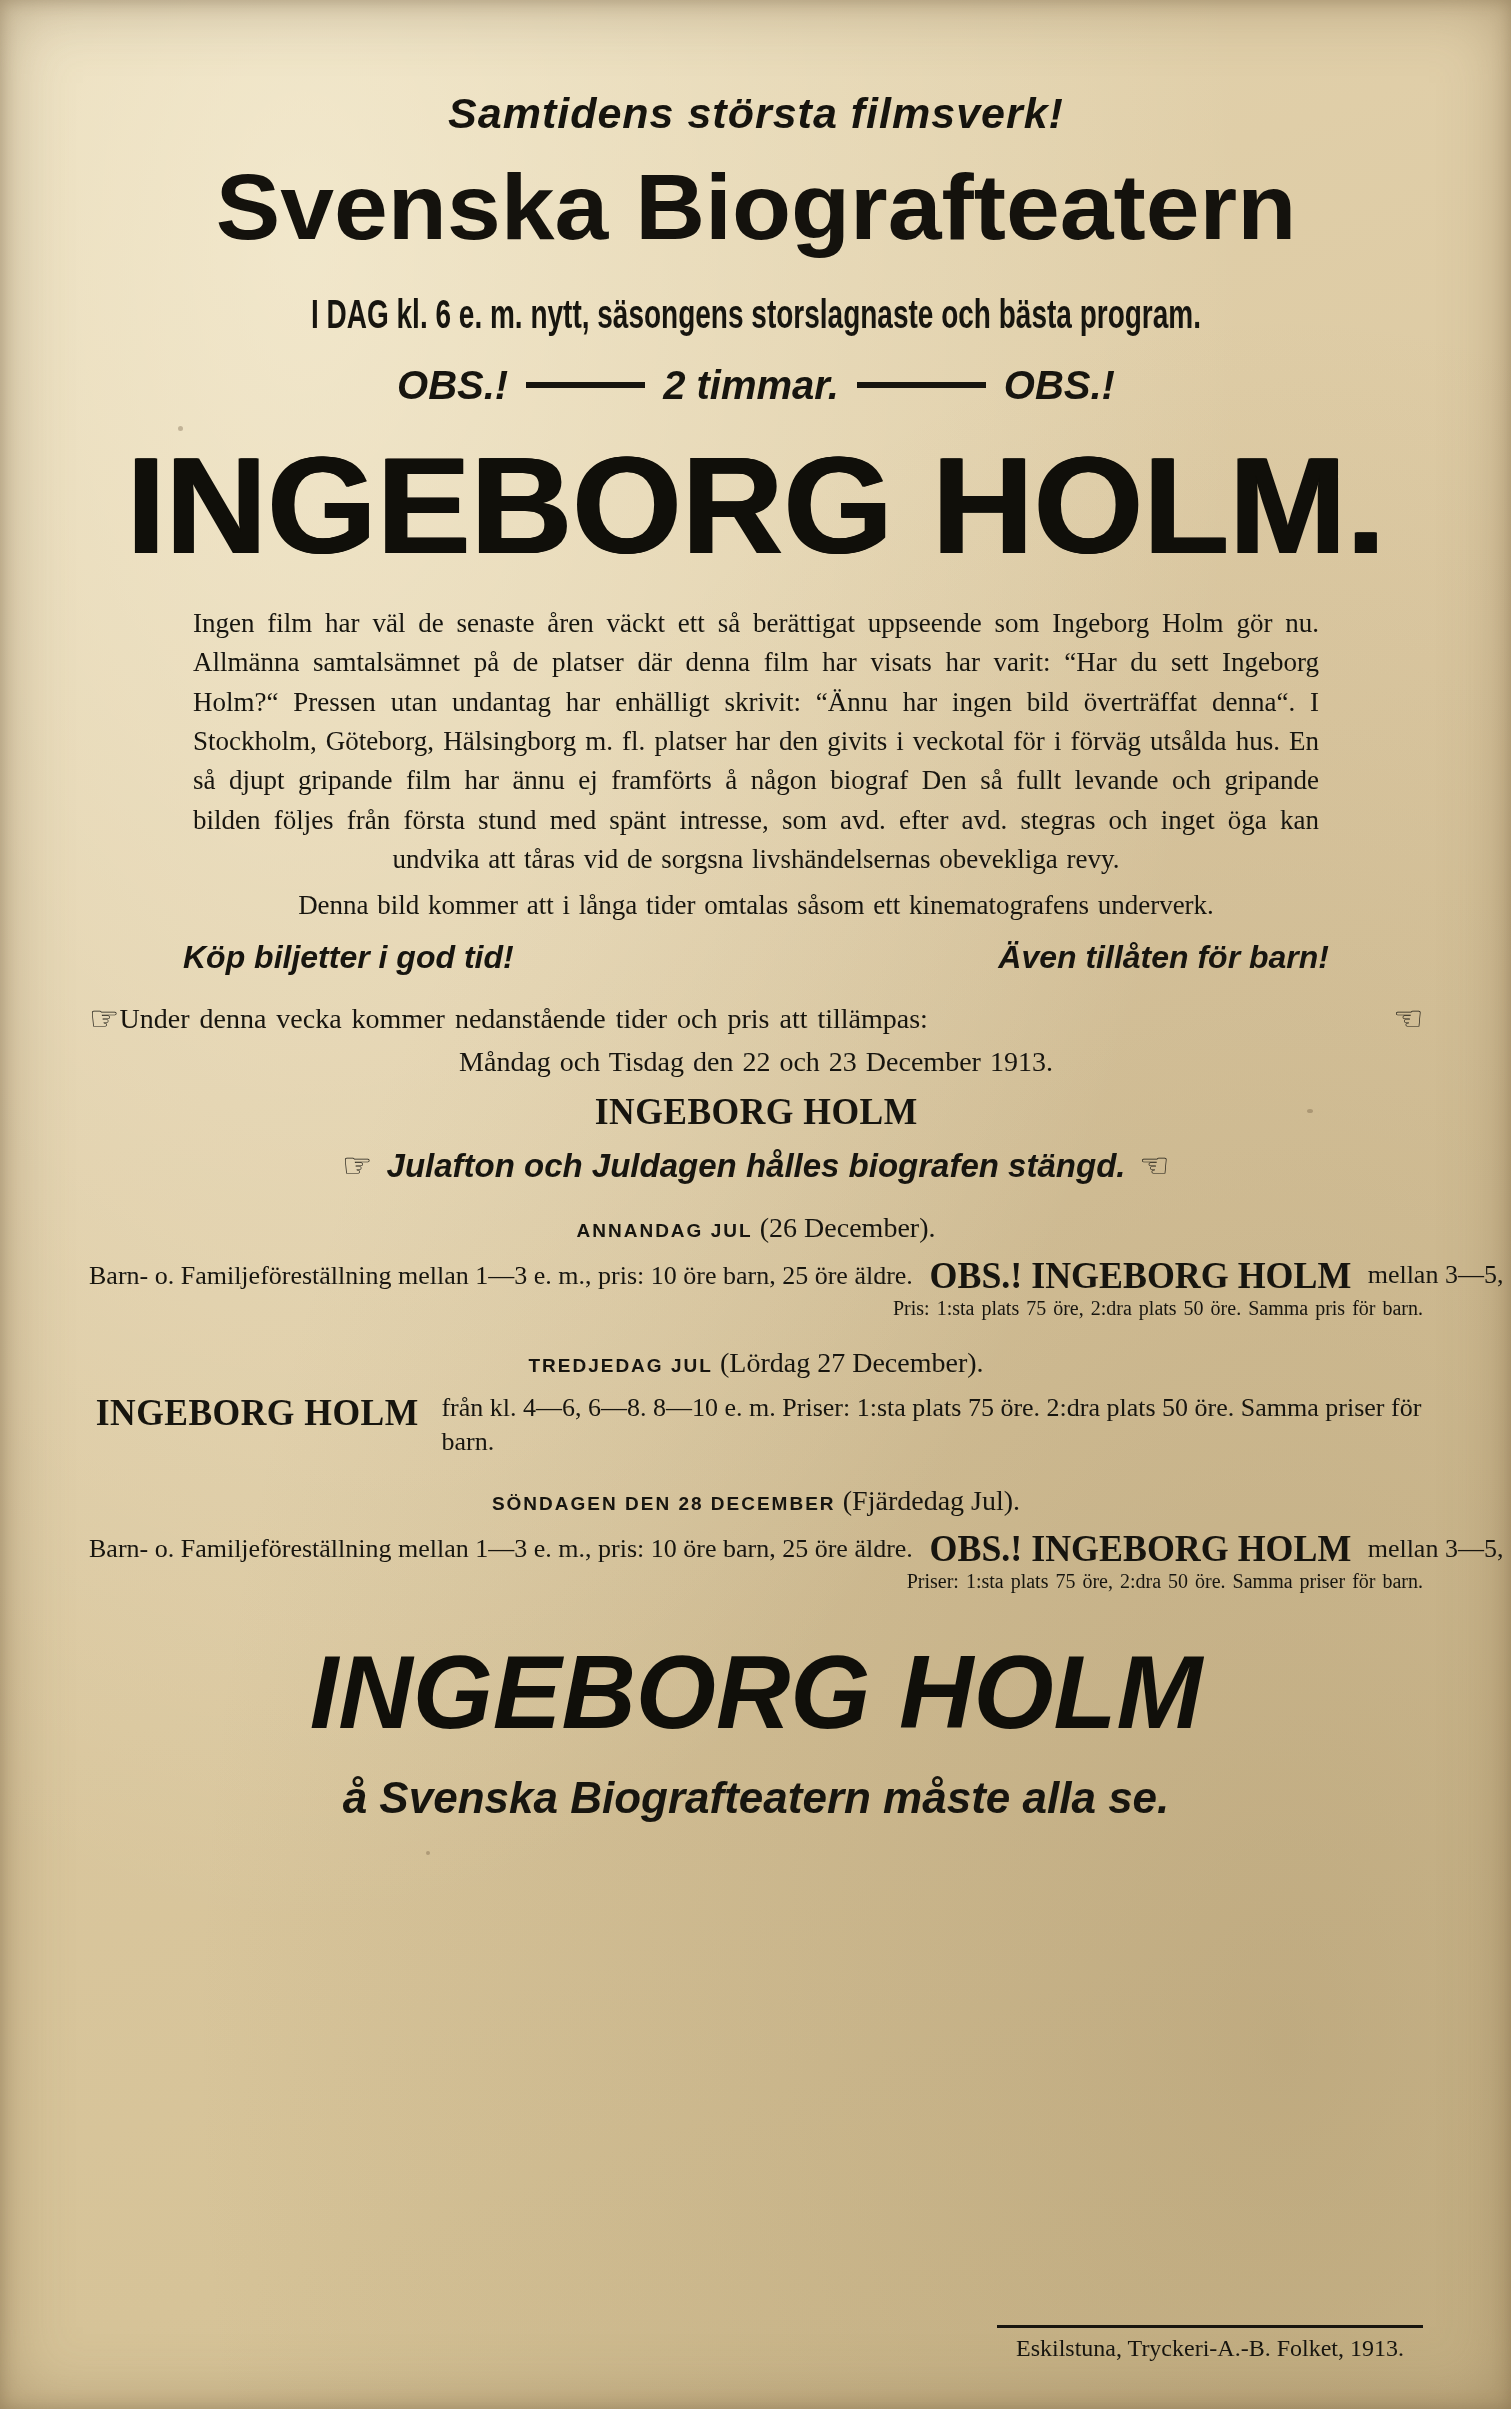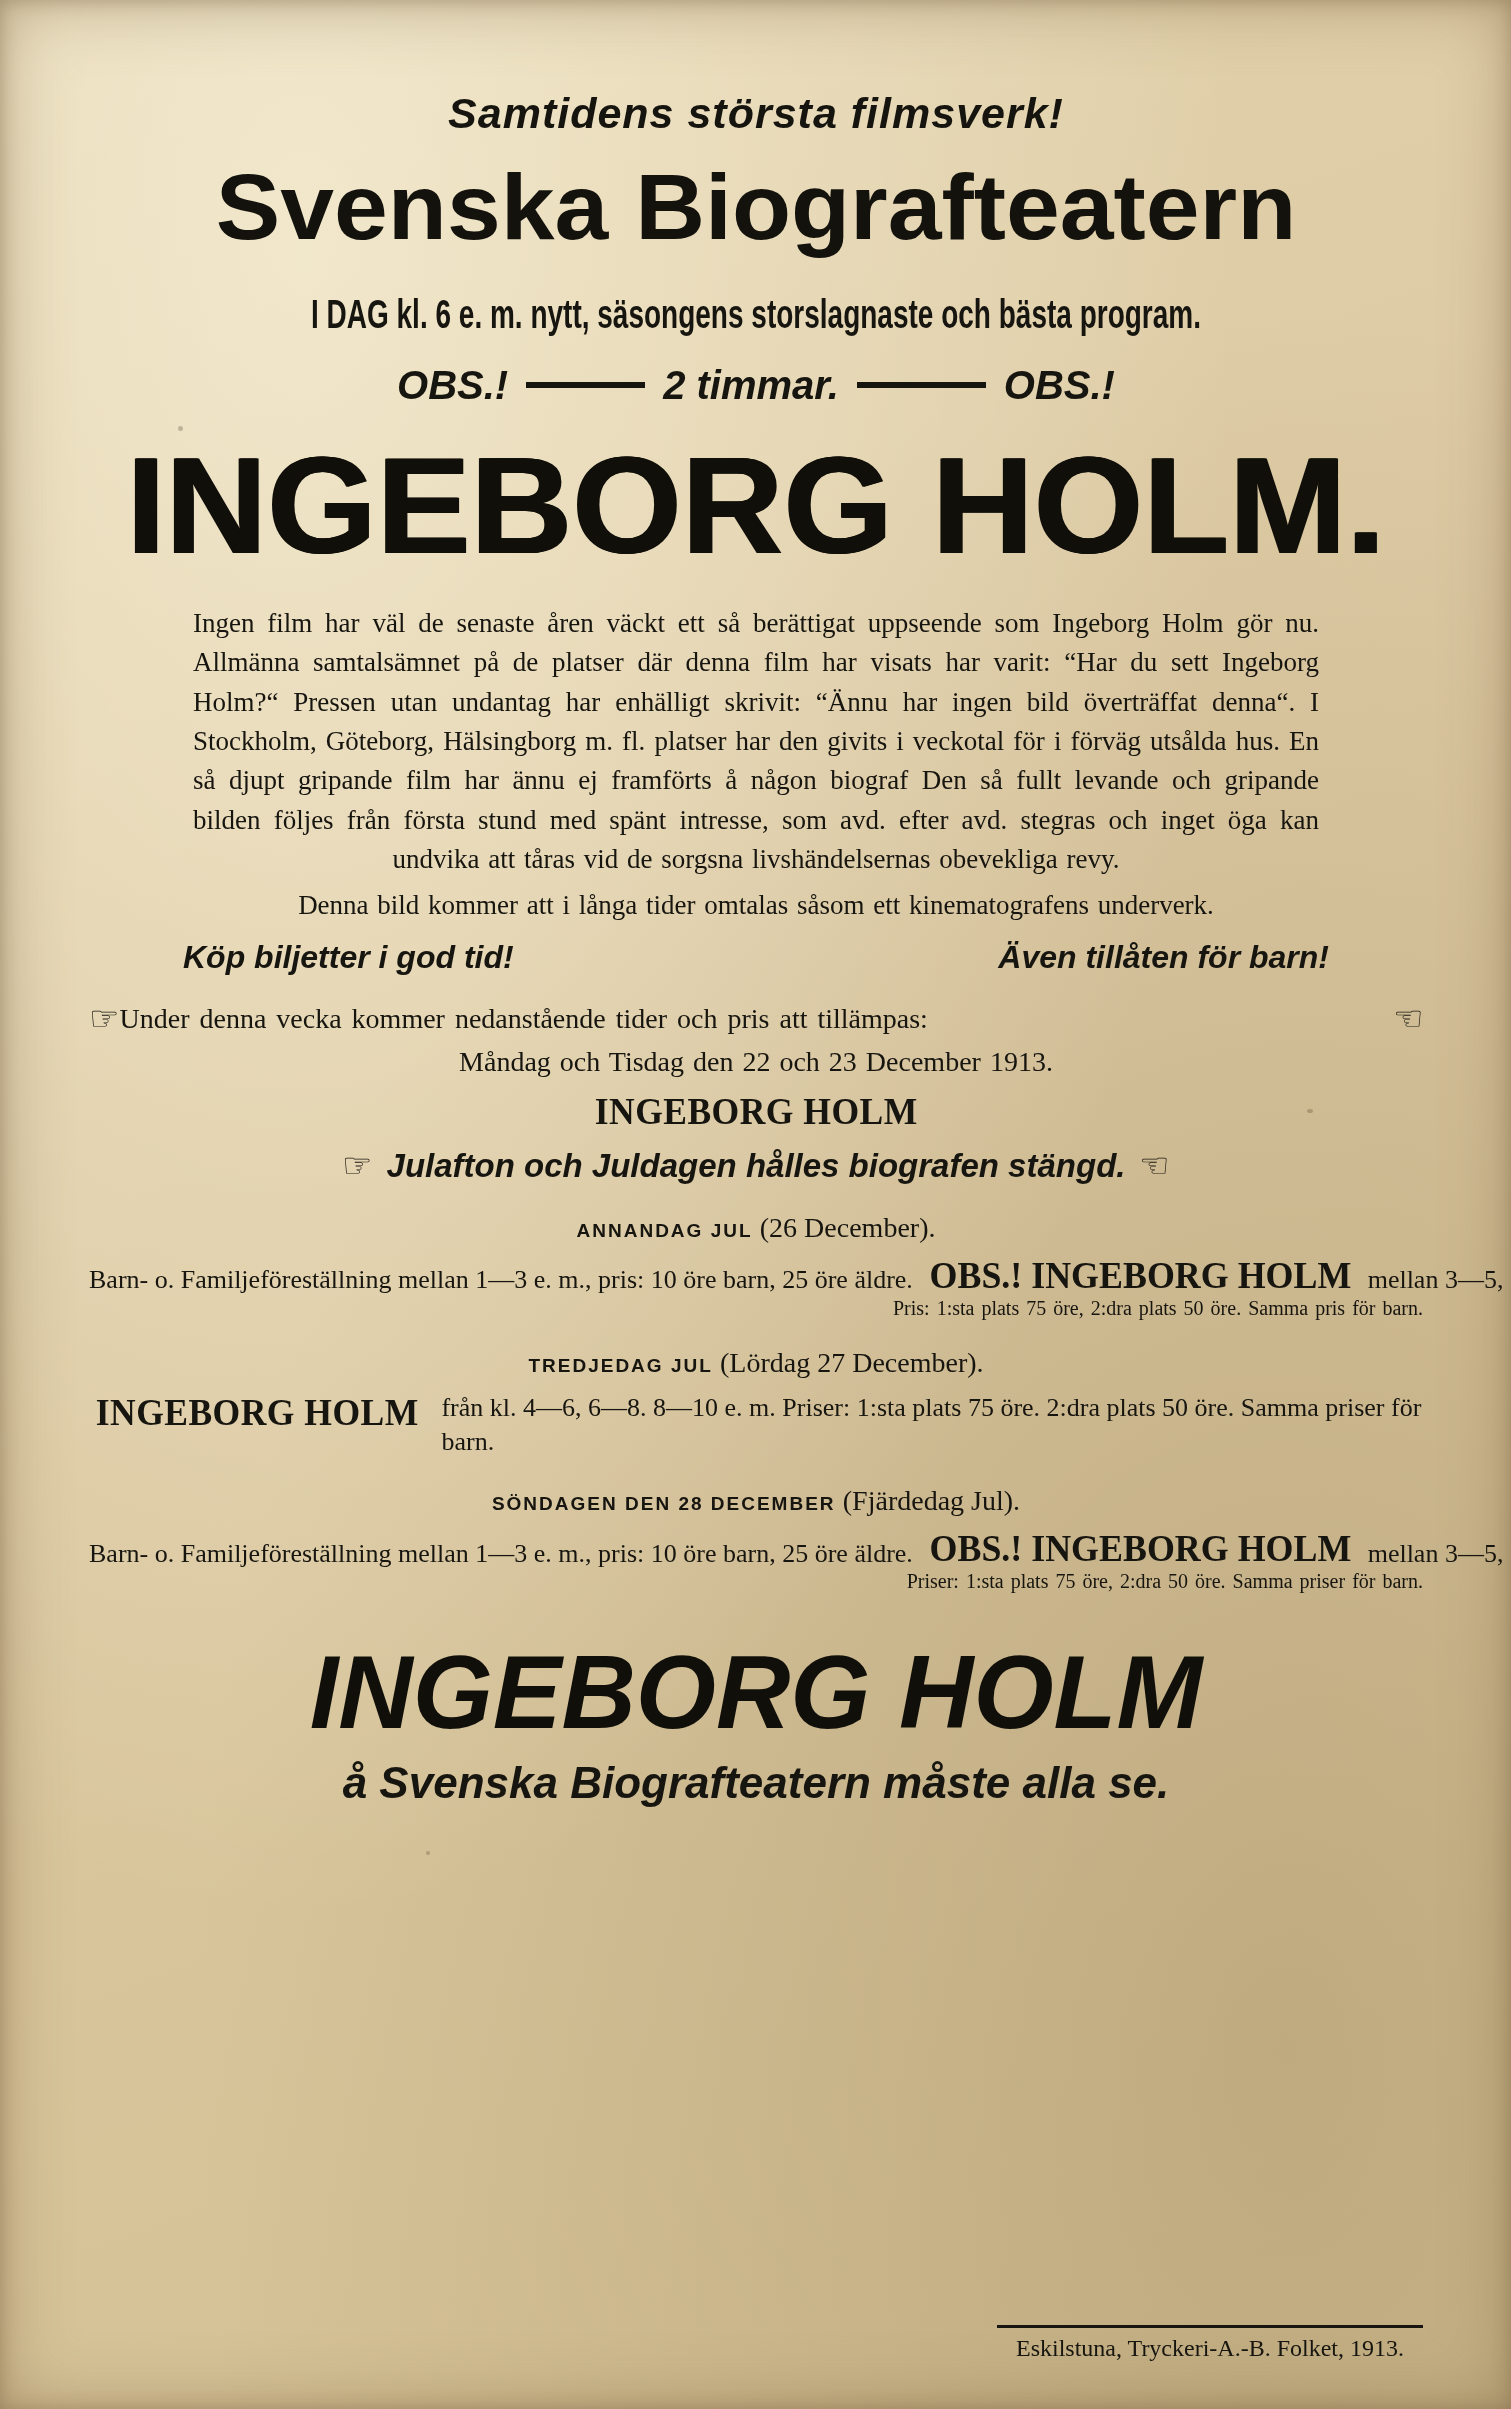--- a/index.html
+++ b/index.html
@@ -215,21 +215,21 @@
   .dayhead b {
     font-family: "Liberation Sans", sans-serif;
     font-weight: bold;
     font-size: 19px;
     letter-spacing: 2px;
   }
   .dayhead .paren { font-family: "Liberation Serif", serif; font-size: 28px; }
 
   .three-col {
     display: flex;
-    align-items: flex-end;
+    align-items: center;
     justify-content: space-between;
     margin-top: 10px;
     gap: 10px;
   }
   .three-col .left-col {
     font-size: 26px;
     line-height: 1.28;
     flex: 0 0 auto;
   }
   .three-col .mid-col {
@@ -261,21 +261,21 @@
     line-height: 1;
     margin-top: 48px;
     color: #100f0a;
   }
   .footer-sub {
     text-align: center;
     font-family: "Liberation Sans", sans-serif;
     font-weight: bold;
     font-style: italic;
     font-size: 44px;
-    margin-top: 14px;
+    margin-top: 29px;
   }
   .imprint-wrap {
     position: absolute;
     right: 89px;
     bottom: 48px;
     width: 426px;
   }
   .imprint-rule {
     height: 3px;
     background: #17150f;

